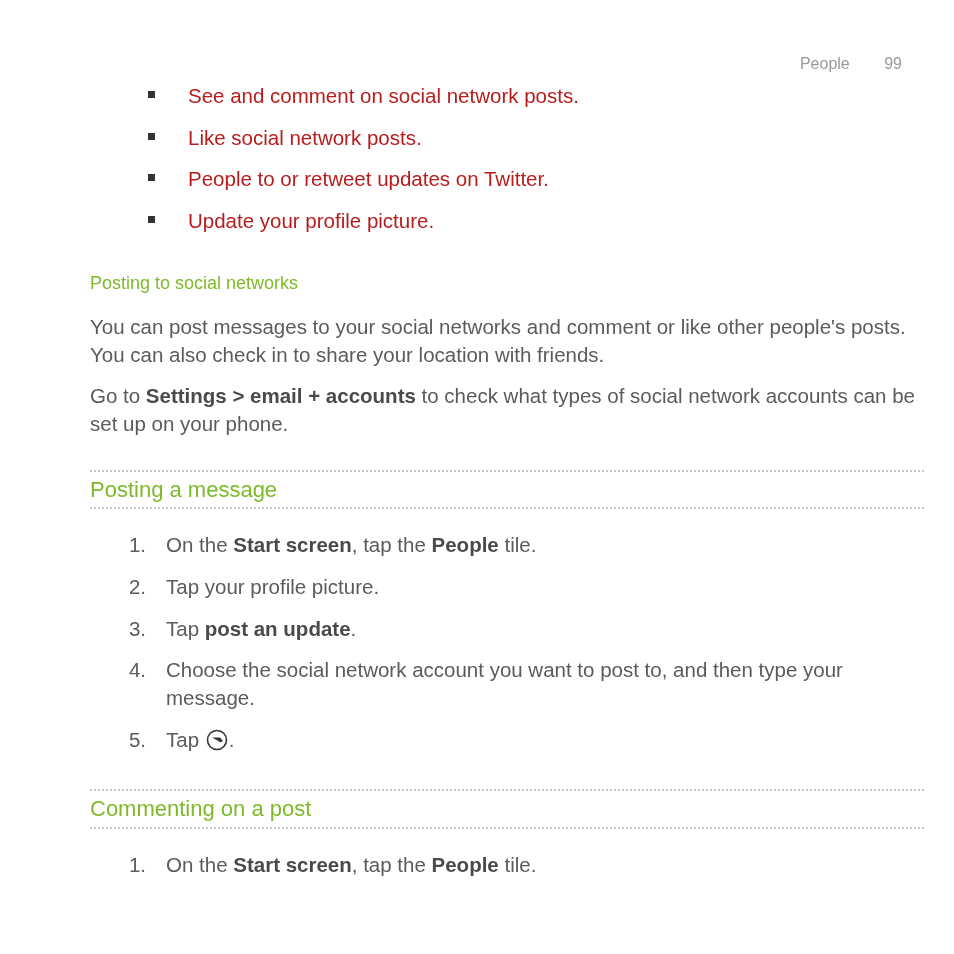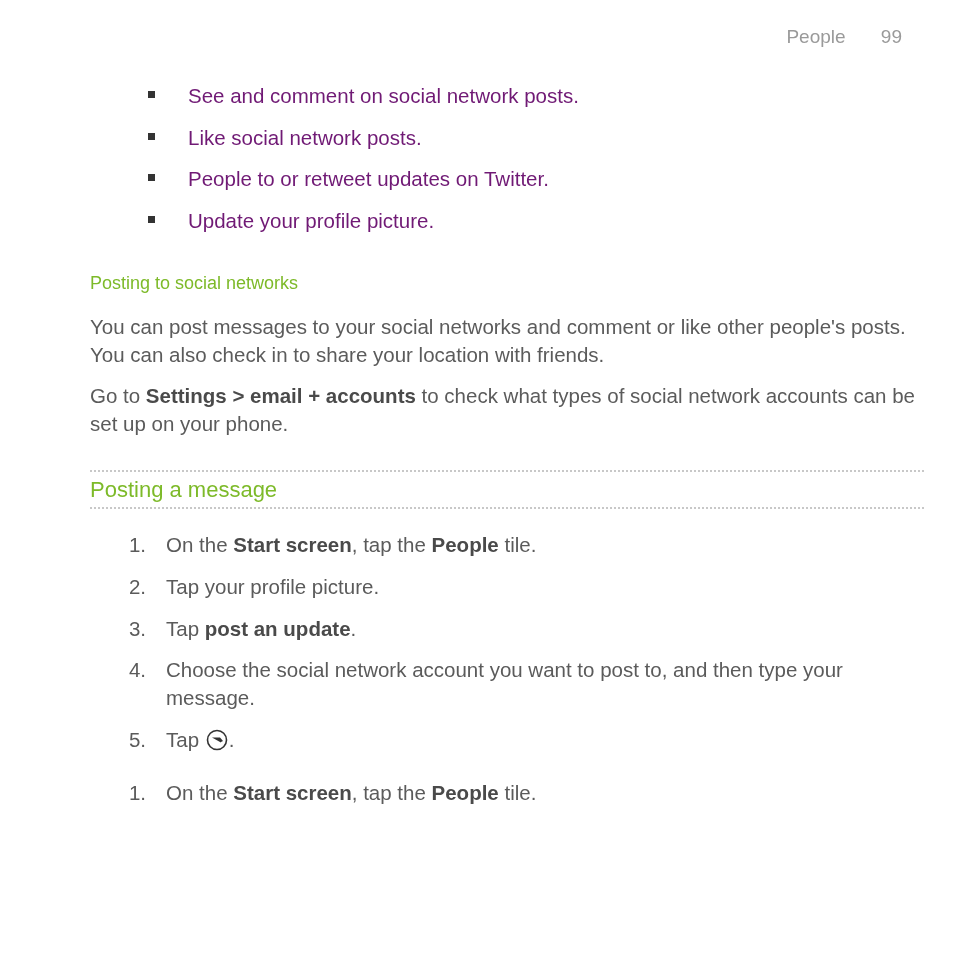--- a/index.html
+++ b/index.html
@@ -13,34 +13,34 @@
   }
   .page {
     box-sizing: border-box;
     width: 954px;
     min-height: 954px;
     padding: 36px 30px 40px 90px;
     position: relative;
   }
   .header-meta {
     position: absolute;
-    top: 24px;
+    top: 53px;
     right: 52px;
-    font-size: 19px;
+    font-size: 16px;
     color: #9a9a9a;
   }
   .header-meta .sec { margin-right: 30px; }
   .header-meta .pno { color: #9a9a9a; }
 
   ul.bullets { list-style: none; padding: 0; margin: 46px 0 0 58px; }
   ul.bullets li {
     position: relative;
     padding: 0 35px 0 40px;
     margin-bottom: 14px;
-    color: #701a75;
+    color: #b91c1c;
   }
   ul.bullets li::before {
     content: "";
     position: absolute;
     left: 0;
     top: 9px;
     width: 7px;
     height: 7px;
     background: #333;
   }
@@ -129,20 +129,25 @@
     <li>Choose the social network account you want to post to, and then type your message.</li>
     <li>
       <span>Tap </span><span class="send-icon"><svg width="22" height="22" viewBox="0 0 22 22">
             <circle cx="11" cy="11" r="9.5" fill="none" stroke="#333" stroke-width="1.6"></circle>
             <path d="M6 8.5 L14 8.5 L14 13 Z" fill="#333"></path>
             <path d="M14 8.5 L17 12 L14 13.5 Z" fill="#333"></path>
           </svg></span><span>.</span>
     </li>
   </ol>
 
+  <div class="subheading-wrap">
+    <hr class="dotted">
+    <h3 class="sub">Commenting on a post</h3>
+    <hr class="dotted">
+  </div>
 
   <ol class="ol">
     <li>
       <span>On the </span><b>Start screen</b><span>, tap the </span><b>People</b><span> tile.</span>
     </li>
   </ol>
 
 </div>
 
 </body></html>

